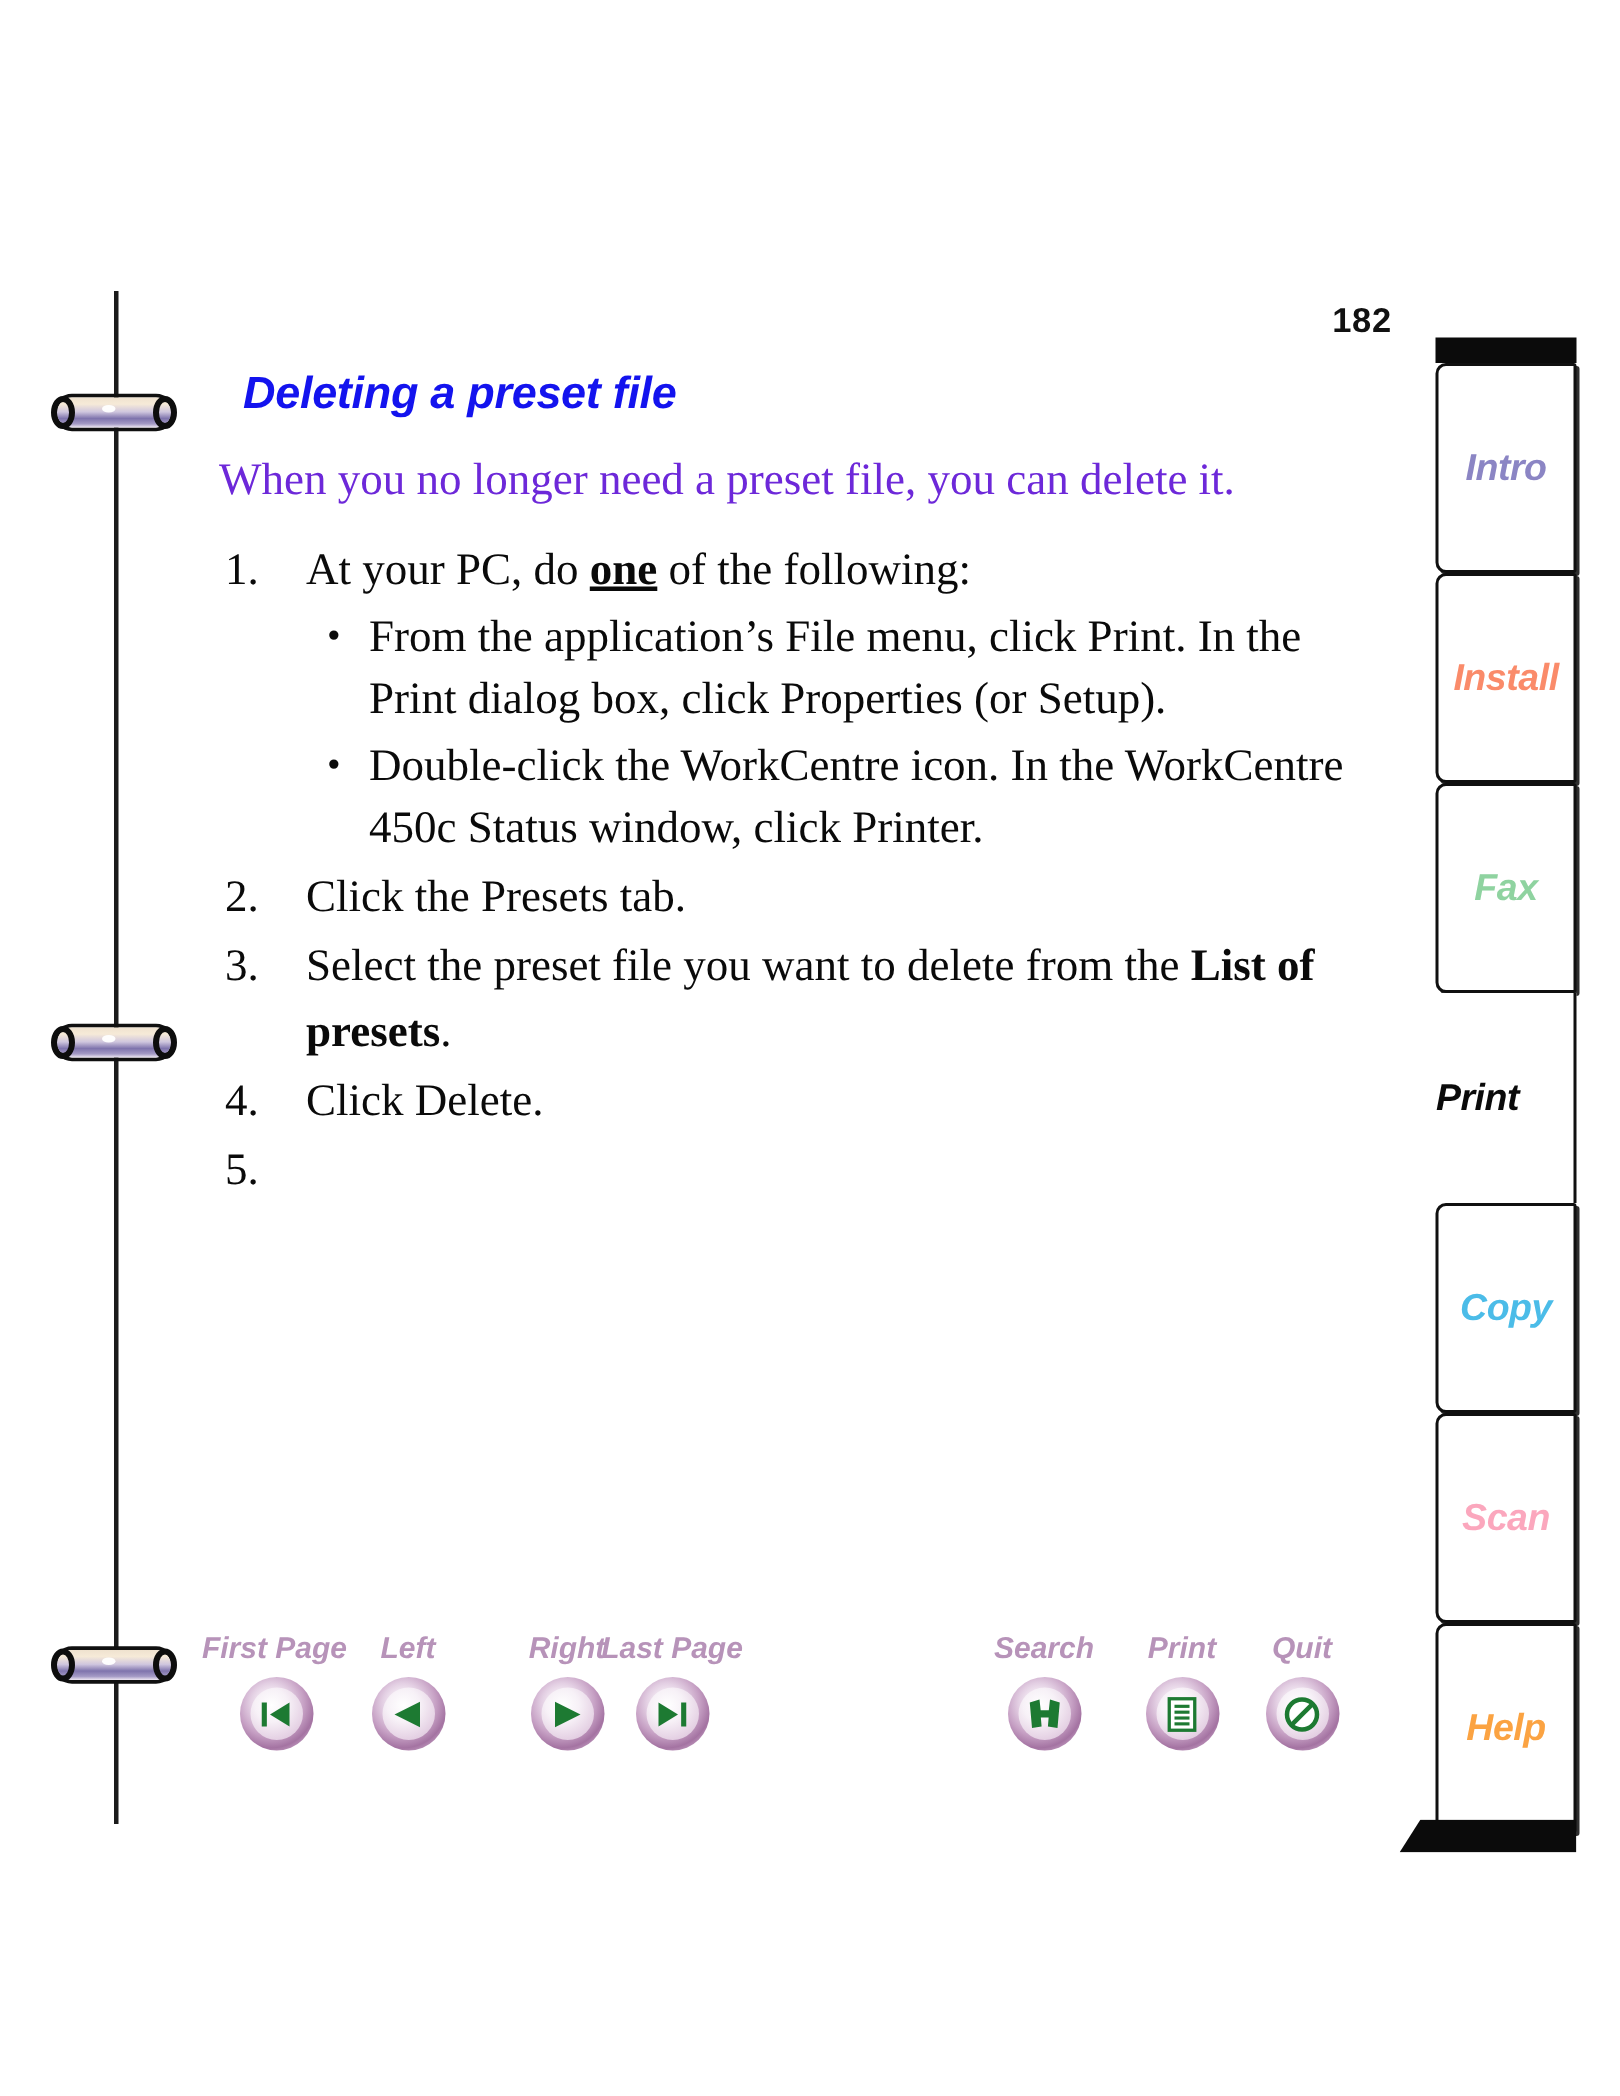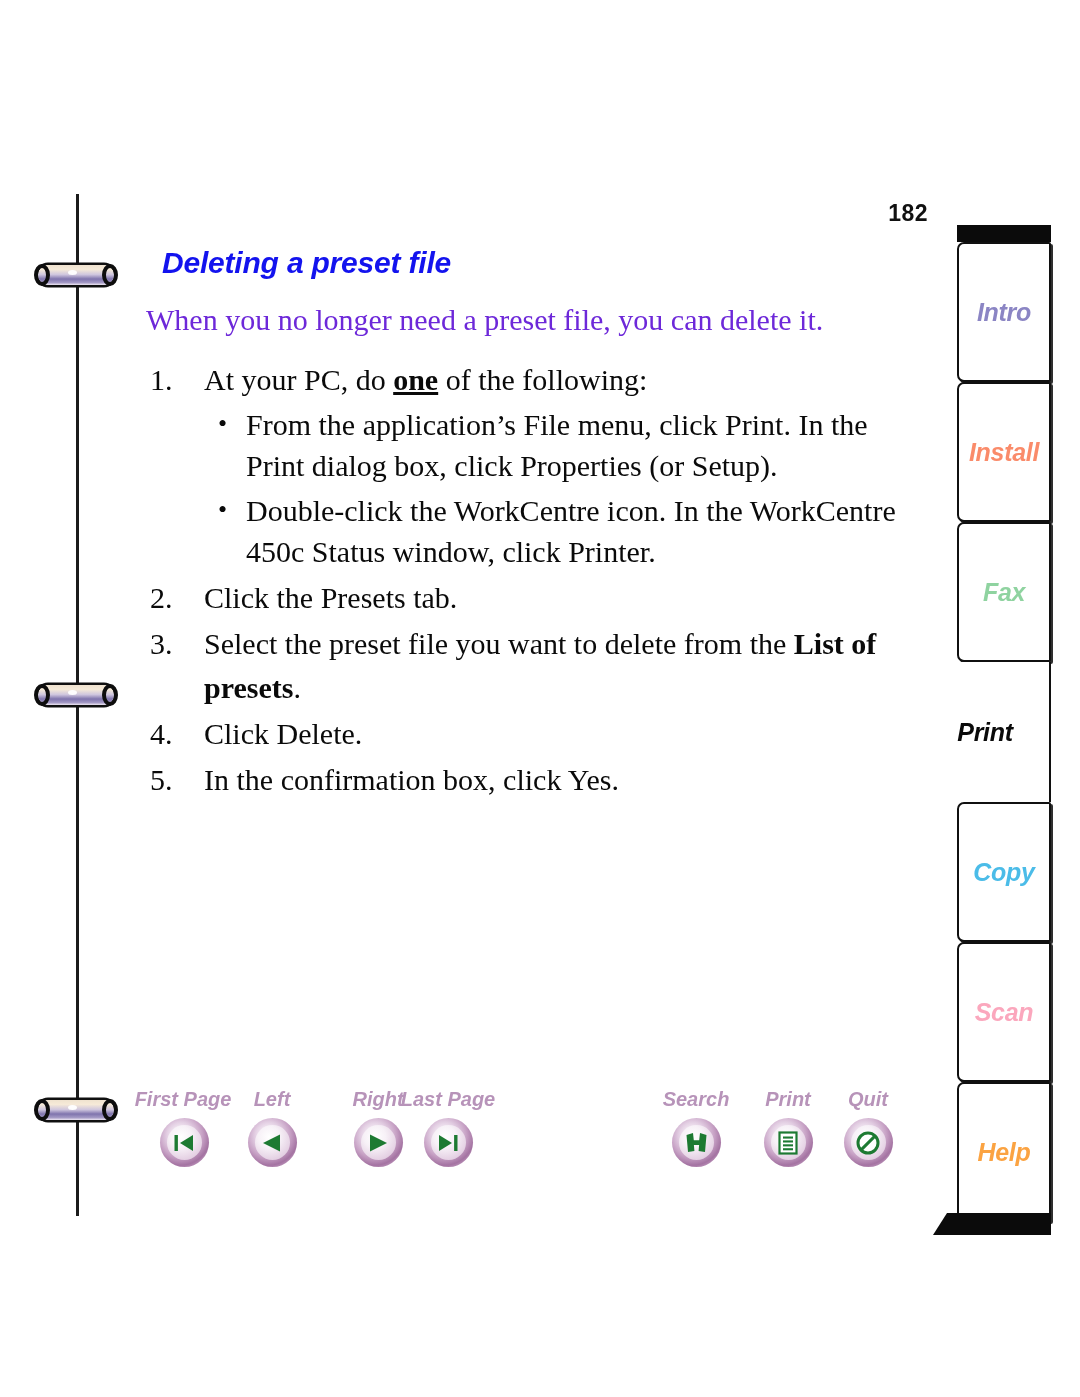--- a/index.html
+++ b/index.html
@@ -346,21 +346,21 @@
 
       <li>
         <span class="num">3.</span><span>Select the preset file you want to delete from the </span><span class="u-bold">List of presets</span><span>.</span>
       </li>
 
       <li>
         <span class="num">4.</span><span>Click Delete.</span>
       </li>
 
       <li>
-        <span class="num">5.</span><span>In the confirmation box, click Yes.</span>
+        <span class="num">5.</span>
       </li>
 
     </ol>
   </div>
 
   <div class="tab-panel">
     <div class="tab-topbar"></div>
 
     <div class="tab" id="tab-intro">
       <span class="tab-label">Intro</span>

